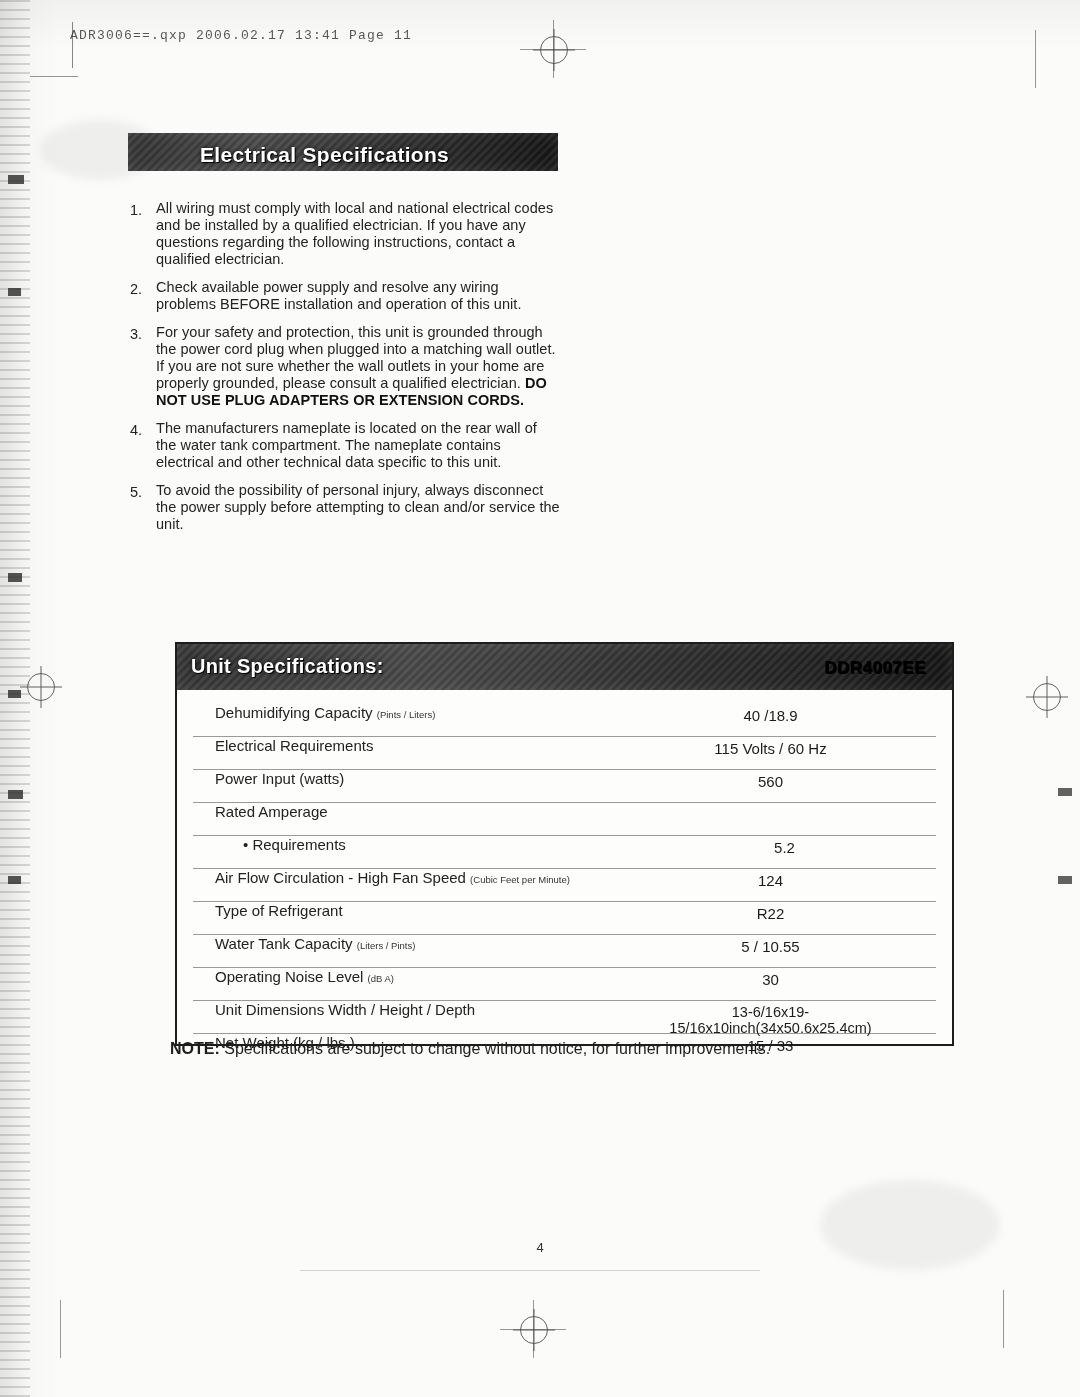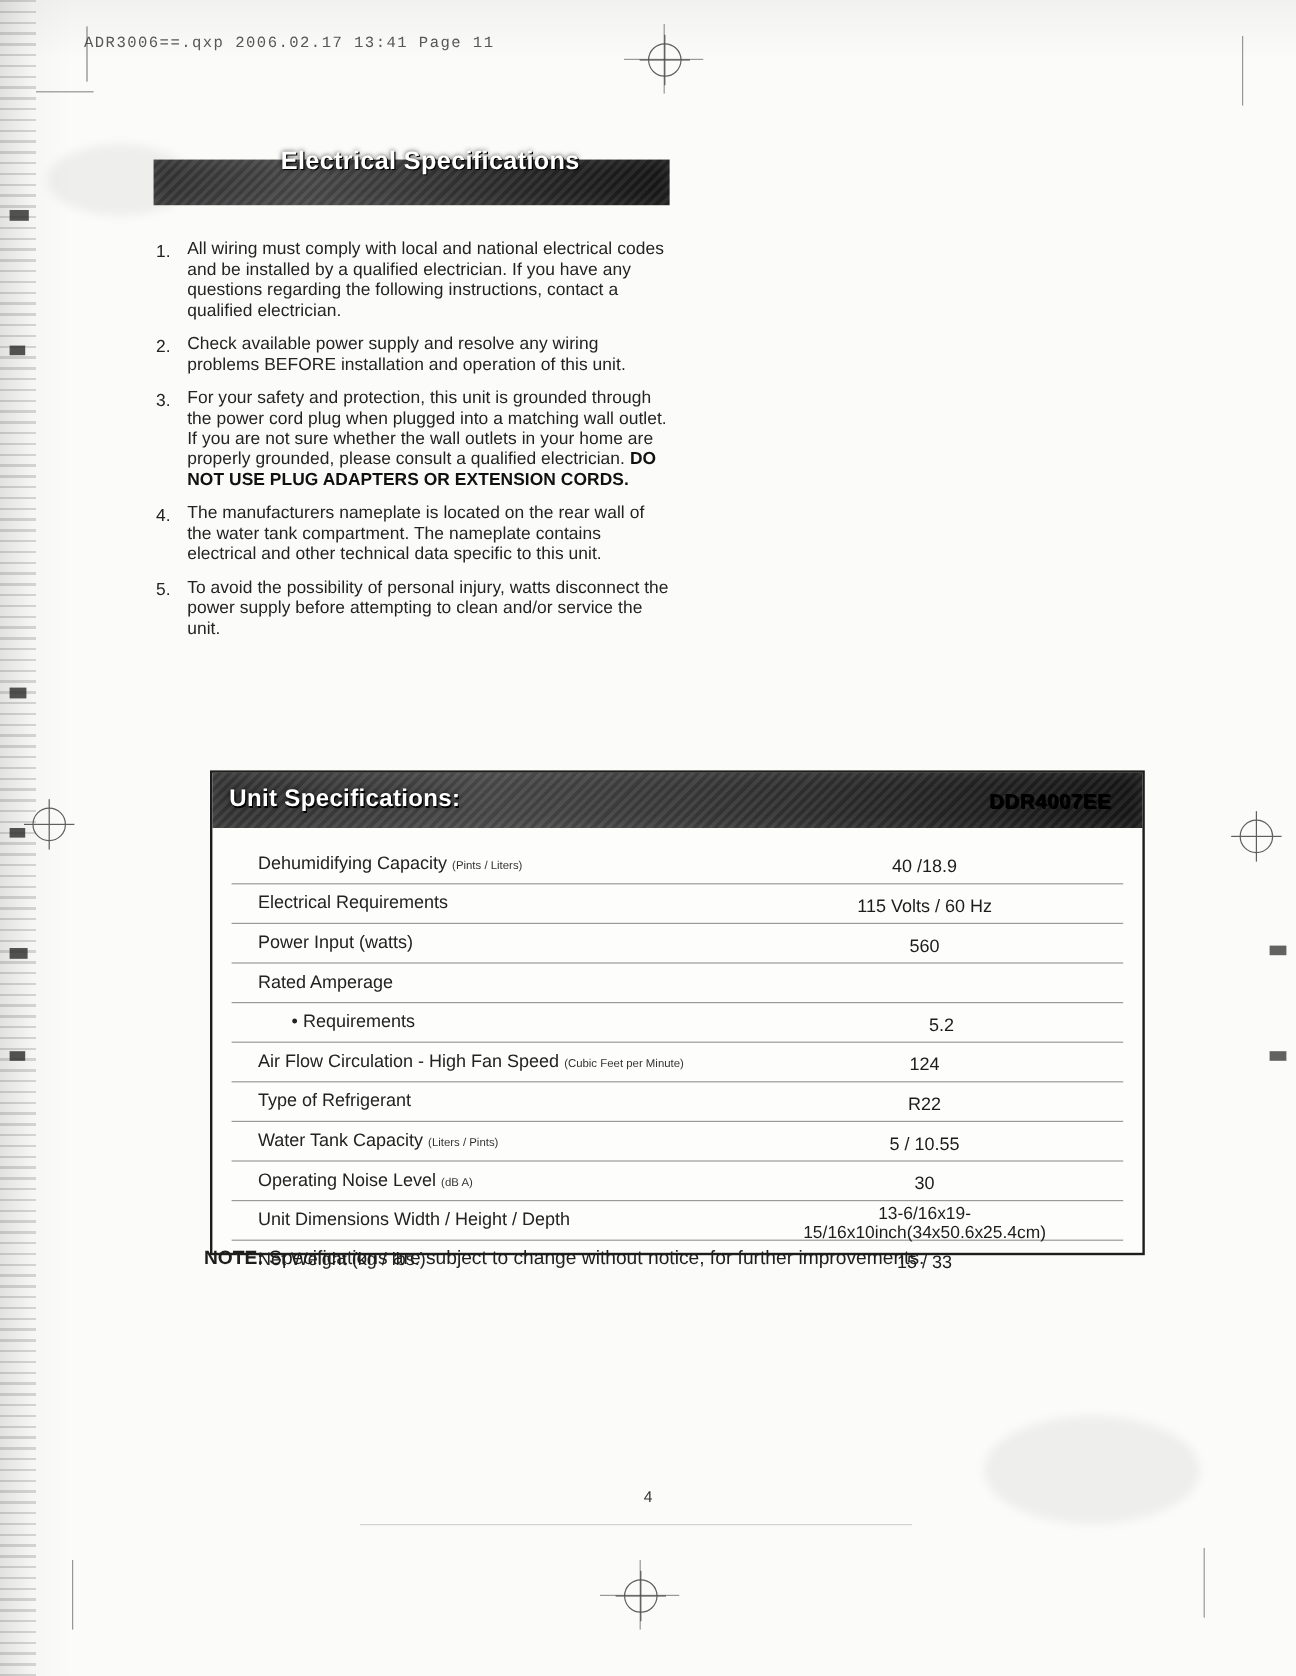--- a/index.html
+++ b/index.html
@@ -169,21 +169,21 @@
     background: #fdfdfb;
   }
   .spec-rows {
     position: absolute;
     left: 0; right: 0;
     top: 50px;
     padding: 10px 16px 0 16px;
   }
   .spec-row {
     display: flex;
-    align-items: center;
+    align-items: flex-start;
     border-bottom: 1px solid #9a9a9a;
     height: 31px;
     padding-bottom: 1px;
   }
   .spec-label {
     flex: 0 0 430px;
     font-size: 15px;
     color: #222;
     white-space: nowrap;
     padding-left: 22px;
@@ -298,21 +298,21 @@
 
   <div class="crop-v" style="left:1035px; top:30px; height:58px;"></div>
   <div class="crop-v" style="left:1003px; top:1290px; height:58px;"></div>
   <div class="crop-v" style="left:60px; top:1300px; height:58px;"></div>
 
   <div class="header-rule"></div>
   <div class="header-dash"></div>
   <div class="header-strip">ADR3006==.qxp  2006.02.17  13:41  Page 11</div>
 
   <div class="banner" style="left:128px; top:133px; width:430px; height:38px;"></div>
-  <div class="banner-text" style="left:200px; top:123px;margin-left:34px;">Electrical Specifications</div>
+  <div class="banner-text" style="left:200px; top:143px;">Electrical Specifications</div>
 
   <div class="list">
 
     <div class="list-item">
       <div class="list-num">1.</div>
       <div class="list-text">All wiring must comply with local and national electrical codes and be installed by a qualified electrician.  If you have any questions regarding the following instructions, contact a qualified electrician.</div>
     </div>
 
     <div class="list-item">
       <div class="list-num">2.</div>
@@ -326,21 +326,21 @@
       </div>
     </div>
 
     <div class="list-item">
       <div class="list-num">4.</div>
       <div class="list-text">The manufacturers nameplate is located on the rear wall of the water tank compartment. The nameplate contains electrical and other technical data specific to this unit.</div>
     </div>
 
     <div class="list-item">
       <div class="list-num">5.</div>
-      <div class="list-text">To avoid the possibility of personal injury, watts disconnect the power supply before attempting to clean and/or service the unit.</div>
+      <div class="list-text">To avoid the possibility of personal injury, always disconnect the power supply before attempting to clean and/or service the unit.</div>
     </div>
 
   </div>
 
   <div class="spec-box">
 
     <div class="banner" style="left:0; top:0; width:775px; height:46px;"></div>
     <div class="banner-text" style="left:14px; top:11px; font-size:20px;">Unit Specifications:</div>
     <div class="model-badge">DDR4007EE</div>
 

